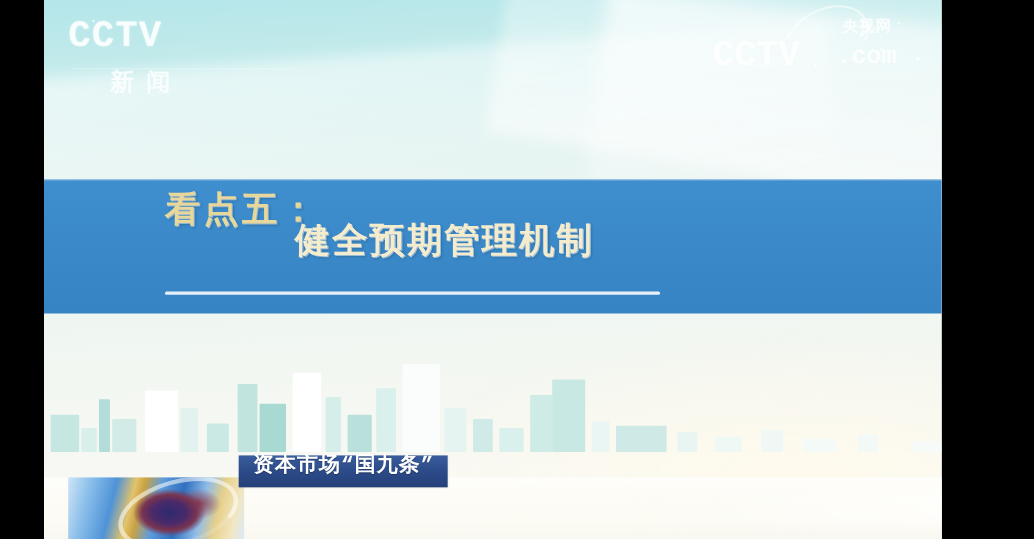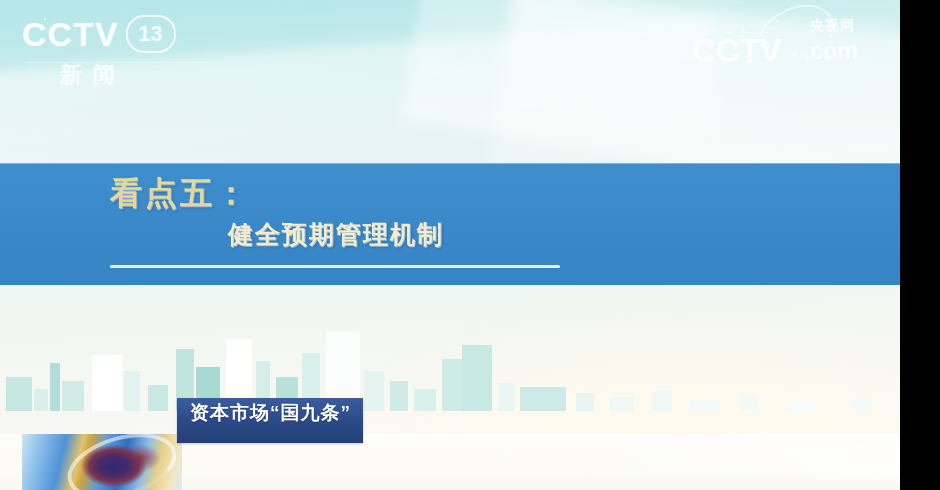--- a/index.html
+++ b/index.html
@@ -3,26 +3,27 @@
 <meta charset="utf-8">
 <title>CCTV-13 News Broadcast Frame</title>
 <style>
   html, body {
     margin: 0;
     padding: 0;
     background: #000;
   }
   #frame {
     position: relative;
-    width: 900px;
+    width: 816px;
     height: 490px;
     overflow: hidden;
-    font-family: Liberation Sans, sans-serif;
+    font-family: Liberation Mono, monospace;
     background: #dff0ef;
     user-select: none;
+    margin-left: 40px;
   }
 
   
   .bg-base {
     position: absolute;
     left: 0; top: 0;
     width: 940px; height: 490px;
     background:
       linear-gradient(177deg,
         #b4e6ea 0%,
@@ -183,22 +184,22 @@
     font-weight: 700;
     letter-spacing: 3px;
     color: #e8d79a;
     text-shadow: 1px 1px 0 rgba(255,255,255,0.45),
                  2px 2px 2px rgba(20,60,95,0.30);
     line-height: 1.25;
     white-space: nowrap;
   }
   .banner .line2 {
     position: absolute;
-    left: 228px; top: 56px;
-    font-size: 25px;
+    left: 228px; top: 39px;
+    font-size: 32px;
     font-weight: 700;
     letter-spacing: 2px;
     color: #f4eccd;
     text-shadow: 1px 1px 0 rgba(255,255,255,0.5),
                  2px 2px 2px rgba(20,60,95,0.28);
     line-height: 1.2;
     white-space: nowrap;
   }
   .banner .rule {
     position: absolute;
@@ -267,23 +268,23 @@
     border-radius: 50%;
     border: 4px solid rgba(255,255,255,0.55);
     border-bottom-color: rgba(255,255,255,0.15);
     transform: rotate(-16deg);
   }
 
   .topic-tag {
     position: absolute;
     left: 177px; bottom: 47px;
     height: 29px;
-    padding: 0 12px 16px 13px;
+    padding: 0 12px 0 13px;
     display: flex;
-    align-items: center;
+    align-items: flex-start;
     background: linear-gradient(180deg, #3a5d9e 0%, #2c4b88 48%, #24407a 100%);
     box-shadow: 0 1px 2px rgba(0,0,0,0.22);
   }
   .topic-tag span {
     font-size: 19px;
     font-weight: 700;
     letter-spacing: 1px;
     color: #ffffff;
     line-height: 1;
     white-space: nowrap;
@@ -319,23 +320,20 @@
       <div class="sparkle" style="left: 793px; top: 52px; width: 3px; height: 3px;"></div>
       <div class="sparkle" style="left: 828px; top: 14px; width: 2px; height: 2px;"></div>
       <div class="sparkle" style="left: 700px; top: 58px; width: 2px; height: 2px;"></div>
       <div class="sparkle" style="left: 44px; top: 18px; width: 2px; height: 2px;"></div>
     </div>
 
   <div class="chanbug">
     <div class="bug-rule"></div>
     <div class="cc-row">
       <div class="cctv-word">CCTV</div>
-      <div class="num-ring">
-        <span>13</span>
-      </div>
     </div>
     <div class="cn-row">新闻</div>
   </div>
 
   <div class="wmark">
     <div class="wm-arc"></div>
     <div class="wm-cn">央视网</div>
     <div class="wm-main">CCTV</div>
     <div class="wm-com">.com</div>
   </div>

